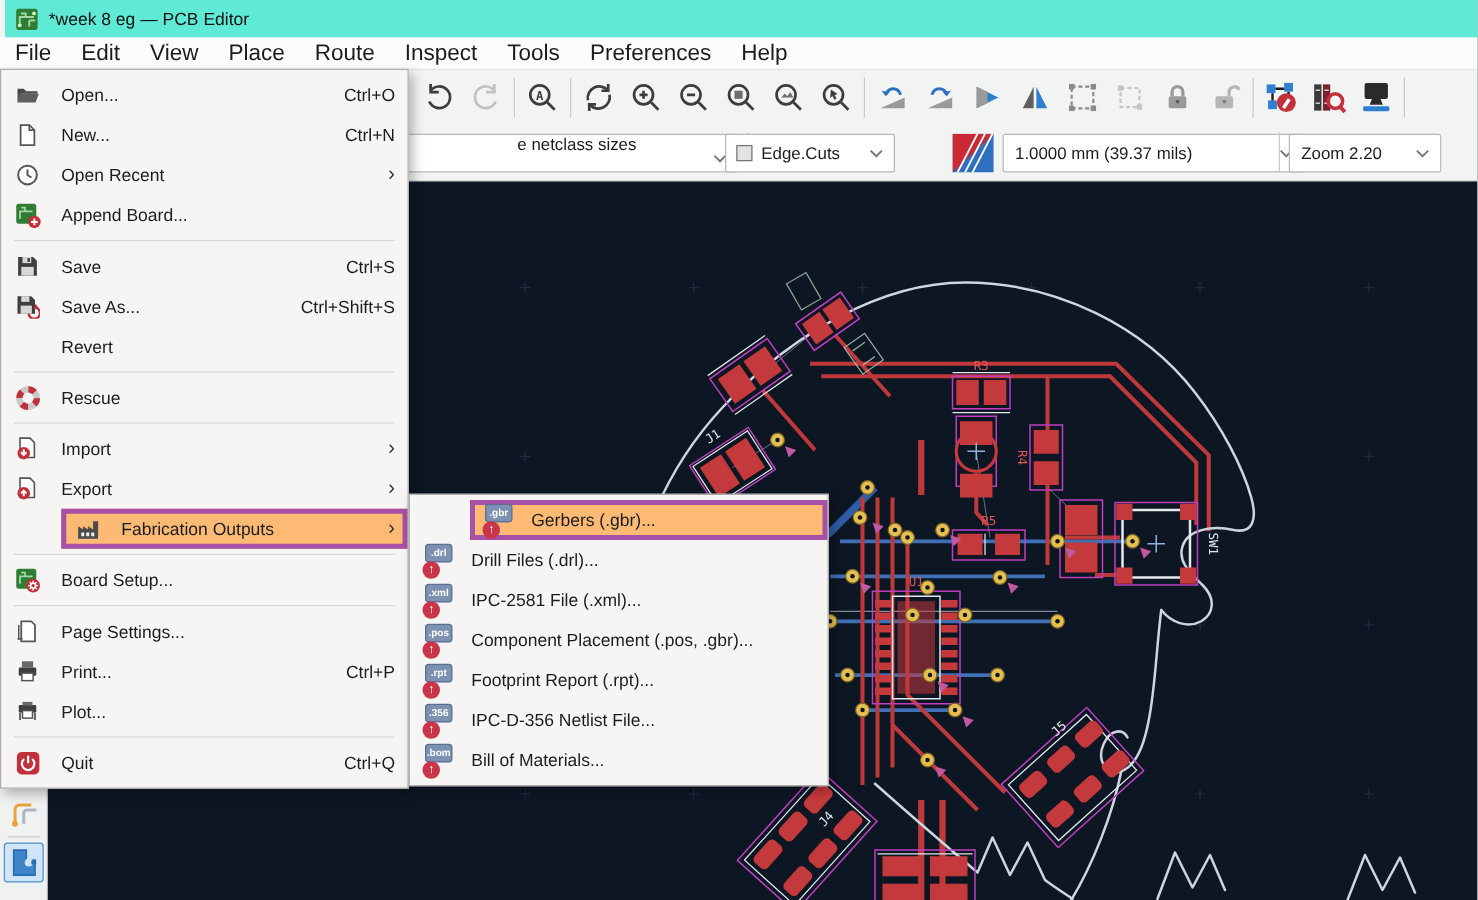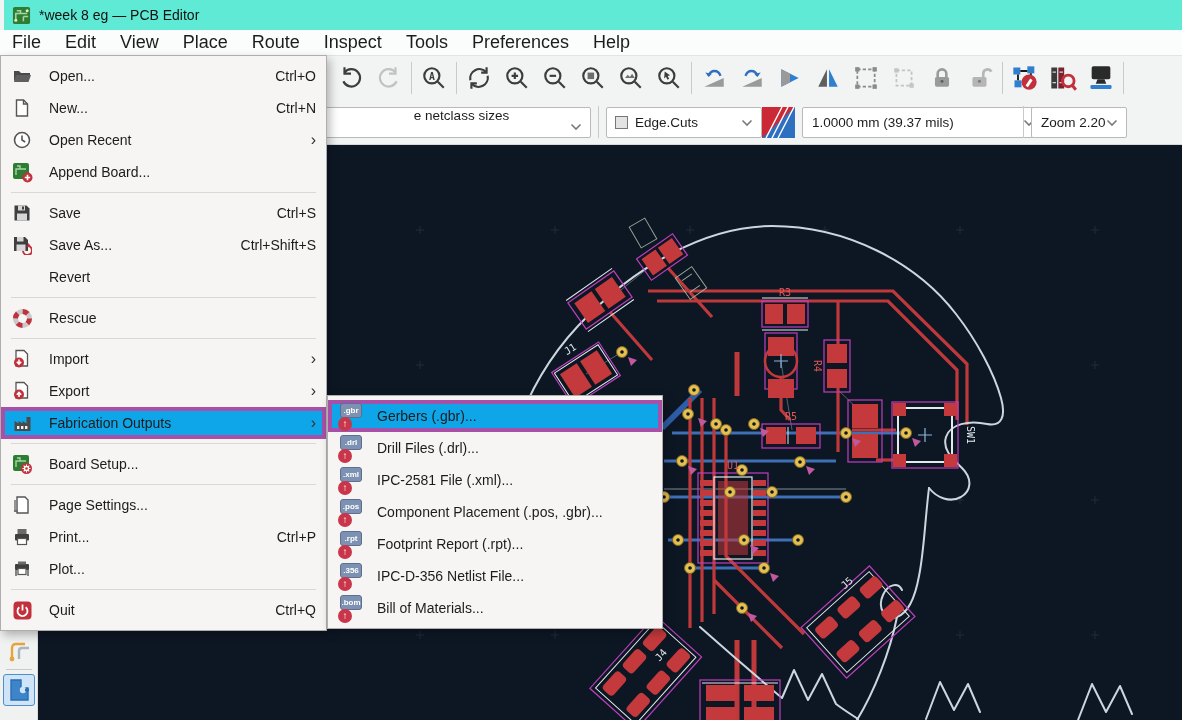--- a/index.html
+++ b/index.html
@@ -45,21 +45,21 @@
 
   
   .menu { position:absolute; left:0; top:55px; width:327px; background:#f7f5f4;
     border:1px solid #aeaeae; box-shadow:3px 4px 9px rgba(0,0,0,.28);
     padding:4px 0; z-index:10; font-size:14px; color:#1c1c1c; }
   .mi { height:32px; display:flex; align-items:center; padding:0 10px 0 9px; }
   .mic { width:24px; height:24px; margin-right:15px; display:flex; align-items:center; justify-content:center; flex:0 0 24px; }
   .mis { margin-left:auto; padding-left:20px; }
   .marr { margin-left:auto; font-size:16px; color:#333; }
   .msep { height:1px; background:#dad7d5; margin:4px 10px; }
-  .hl { border:4px solid #a750a7; background:#0ea5e9; padding-left:5px; padding-right:6px; }
+  .hl { border:4px solid #a750a7; background:#fdba74; padding-left:5px; padding-right:6px;margin-left:48px; }
 
   .submenu { position:absolute; left:327px; top:395px; width:336px; background:#f7f5f4;
     border:1px solid #aeaeae; box-shadow:3px 4px 9px rgba(0,0,0,.28);
     padding:4px 0; z-index:11; font-size:14px; color:#1c1c1c; }
   .smi { height:32px; display:flex; align-items:center; padding:0 12px 0 9px; }
   .smi.hl { padding-left:5px; }
   .fb { position:relative; width:26px; height:26px; margin-right:14px; flex:0 0 26px; }
   .fb .ext { position:absolute; top:0; left:3px; width:22px; height:15px; background:#7d92b3;
     border:1px solid #5c6f8e; border-radius:3px; color:#fff; font-size:8px; font-weight:bold;
     display:flex; align-items:center; justify-content:center; }
@@ -250,21 +250,21 @@
   </div>
 
   <div class="tb2">
     <div class="combo" style="left:170px; width:421px;flex-direction:column;">
       <span style="margin-left:162px;">e netclass sizes</span>
       <svg class="chev" width="12" height="8" viewBox="0 0 12 8" fill="none" stroke="#7a7a7a" stroke-width="1.6">
           <path d="M1.5 1.5 6 6l4.5-4.5"></path>
         </svg>
     </div>
     <div class="vsep2" style="left:598px;"></div>
-    <div class="combo" style="left:606px; width:156px;">
+    <div class="combo" style="left:580px; width:136px;">
       <span style="width:13px;height:13px;background:#e3e3e3;border:1px solid #777;margin:0 7px 0 8px;"></span>
       <span>Edge.Cuts</span>
       <svg class="chev" width="12" height="8" viewBox="0 0 12 8" fill="none" stroke="#7a7a7a" stroke-width="1.6">
           <path d="M1.5 1.5 6 6l4.5-4.5"></path>
         </svg>
     </div>
     <div style="position:absolute; left:762px; top:7px; width:33px; height:31px;">
       <svg width="33" height="31" viewBox="0 0 33 31">
         <rect width="33" height="31" fill="#2f6fbf"></rect>
           <path d="M0 0h33L0 31z" fill="#cc2936"></path>
@@ -272,21 +272,21 @@
         </svg>
     </div>
 
     <div class="combo" style="left:802px; width:242px;">
       <span style="margin-left:9px;">1.0000 mm (39.37 mils)</span>
       <svg class="chev" width="12" height="8" viewBox="0 0 12 8" fill="none" stroke="#7a7a7a" stroke-width="1.6">
           <path d="M1.5 1.5 6 6l4.5-4.5"></path>
         </svg>
     </div>
     <div class="vsep2" style="left:1023px;"></div>
-    <div class="combo" style="left:1031px; width:96px;">
+    <div class="combo" style="left:1031px; width:122px;">
       <span style="margin-left:9px;">Zoom 2.20</span>
       <svg class="chev" width="12" height="8" viewBox="0 0 12 8" fill="none" stroke="#7a7a7a" stroke-width="1.6">
           <path d="M1.5 1.5 6 6l4.5-4.5"></path>
         </svg>
     </div>
   </div>
 
   <div class="lstrip">
     <div style="height:486px;"></div>
     <div class="ltool">

